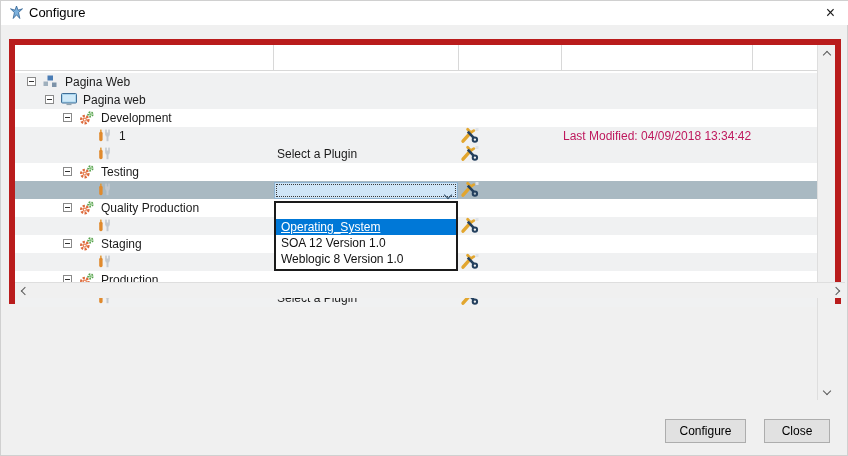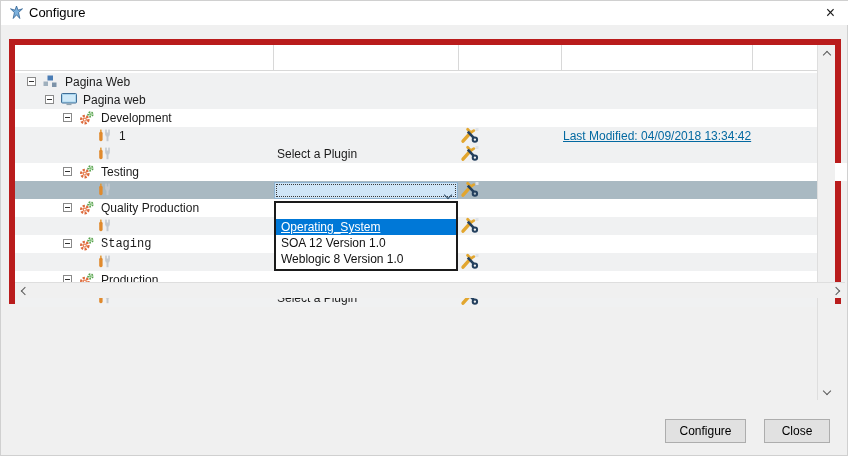--- a/index.html
+++ b/index.html
@@ -22,21 +22,21 @@
   .row{position:absolute;left:0;width:812px;height:18px;line-height:18px;font-size:12px;color:#1b1b1b;}
   .row.gray{background:#f0f1f2;}
   .row.white{background:#ffffff;}
   .row.selected{background:#a9b9c2;}
   .toggle{position:absolute;top:4px;width:9px;height:9px;background:#fff;border:1px solid #8a8a8a;box-sizing:border-box;cursor:pointer;}
   .toggle .minus{position:absolute;left:1px;top:3px;width:5px;height:1px;background:#333;}
   .t-icon{position:absolute;top:2px;width:16px;height:14px;}
   .t-label{position:absolute;top:0;white-space:nowrap;}
   .col-plugin{position:absolute;left:262px;top:0;white-space:nowrap;}
   .col-tools{position:absolute;left:445px;top:0px;width:20px;height:17px;cursor:pointer;}
-  .col-link{position:absolute;left:548px;top:0;white-space:nowrap;font-size:12px;color:#0369a1;text-decoration:underline;cursor:pointer;}
+  .col-link{position:absolute;left:548px;top:0;white-space:nowrap;font-size:12px;color:#be185d;cursor:pointer;}
 
   
   .combobox{position:absolute;left:259px;top:137px;width:184px;height:17px;background:#cfe5f7;
             border:1px solid #8fb3d1;box-sizing:border-box;outline:1px dotted #3a3a3a;outline-offset:-3px;cursor:pointer;z-index:6;}
   .combo-chev{position:absolute;right:6px;top:4px;}
 
   
   .dropdown{position:absolute;left:259px;top:156px;width:184px;height:70px;background:#ffffff;
             border:2px solid #1a1a1a;box-sizing:border-box;z-index:10;}
   .dd-item{height:16px;line-height:16px;font-size:12px;color:#111;padding-left:5px;white-space:nowrap;cursor:pointer;}
@@ -147,21 +147,21 @@
             </svg></span>
           <span class="col-plugin">Select a Plugin</span>
           <span class="col-tools"><svg width="20" height="17" viewBox="0 0 20 17">
               <rect x="15.5" y="1" width="3" height="3" fill="#dde2e7"></rect>
               <path d="M3 14.2 L10.6 5.6" stroke="#e2a62f" stroke-width="3.4" stroke-linecap="round"></path>
               <path d="M10.6 5.6 L7.6 2.2 M10.6 5.6 L13.8 3.6" stroke="#e2a62f" stroke-width="2.8" fill="none" stroke-linecap="round"></path>
               <path d="M7.8 4.6 L14 11.2" stroke="#24405e" stroke-width="2.6"></path>
               <circle cx="14.9" cy="12.6" r="2.2" fill="none" stroke="#24405e" stroke-width="2"></circle>
             </svg></span>
         </div>
-        <div class="row white" style="top: 118px; padding-left: 20px;">
+        <div class="row white" style="top: 118px;">
           <div class="toggle" style="left: 48px;">
             <span class="minus"></span>
           </div>
           <span class="t-icon" style="left: 64px;"><svg width="16" height="14" viewBox="0 0 16 14">
               <circle cx="5.8" cy="8.6" r="3.6" fill="none" stroke="#dd6a3c" stroke-width="2.4" stroke-dasharray="2.2 1.4"></circle>
               <circle cx="5.8" cy="8.6" r="2.2" fill="#e8855a"></circle>
               <circle cx="5.8" cy="8.6" r="0.9" fill="#ffffff"></circle>
               <circle cx="11.4" cy="3.4" r="2.3" fill="none" stroke="#57a24d" stroke-width="1.7" stroke-dasharray="1.6 1.1"></circle>
               <circle cx="11.4" cy="3.4" r="1.2" fill="#79bd6e"></circle>
             </svg></span>
@@ -218,21 +218,21 @@
           <div class="toggle" style="left: 48px;">
             <span class="minus"></span>
           </div>
           <span class="t-icon" style="left: 64px;"><svg width="16" height="14" viewBox="0 0 16 14">
               <circle cx="5.8" cy="8.6" r="3.6" fill="none" stroke="#dd6a3c" stroke-width="2.4" stroke-dasharray="2.2 1.4"></circle>
               <circle cx="5.8" cy="8.6" r="2.2" fill="#e8855a"></circle>
               <circle cx="5.8" cy="8.6" r="0.9" fill="#ffffff"></circle>
               <circle cx="11.4" cy="3.4" r="2.3" fill="none" stroke="#57a24d" stroke-width="1.7" stroke-dasharray="1.6 1.1"></circle>
               <circle cx="11.4" cy="3.4" r="1.2" fill="#79bd6e"></circle>
             </svg></span>
-          <span class="t-label" style="left: 86px; font-family: Liberation Mono, monospace;">Staging</span>
+          <span class="t-label" style="left: 86px;">Staging</span>
         </div>
         <div class="row gray" style="top: 208px;">
           <span class="t-icon" style="left: 82px;"><svg width="15" height="13" viewBox="0 0 15 13">
               <rect x="3.1" y="0.6" width="1.5" height="2.2" fill="#e0962f"></rect>
               <rect x="2.2" y="2.6" width="3.4" height="9.6" rx="1.6" fill="#e08a2d"></rect>
               <rect x="8.2" y="0.6" width="1.6" height="3.6" fill="#c3c9cf"></rect>
               <rect x="11.2" y="0.6" width="1.6" height="3.6" fill="#c3c9cf"></rect>
               <path d="M8.2 3.4 h4.6 v2 a2.3 2.3 0 0 1 -4.6 0 Z" fill="#c3c9cf"></path>
               <rect x="9.5" y="5.8" width="2" height="6.4" fill="#c3c9cf"></rect>
             </svg></span>

